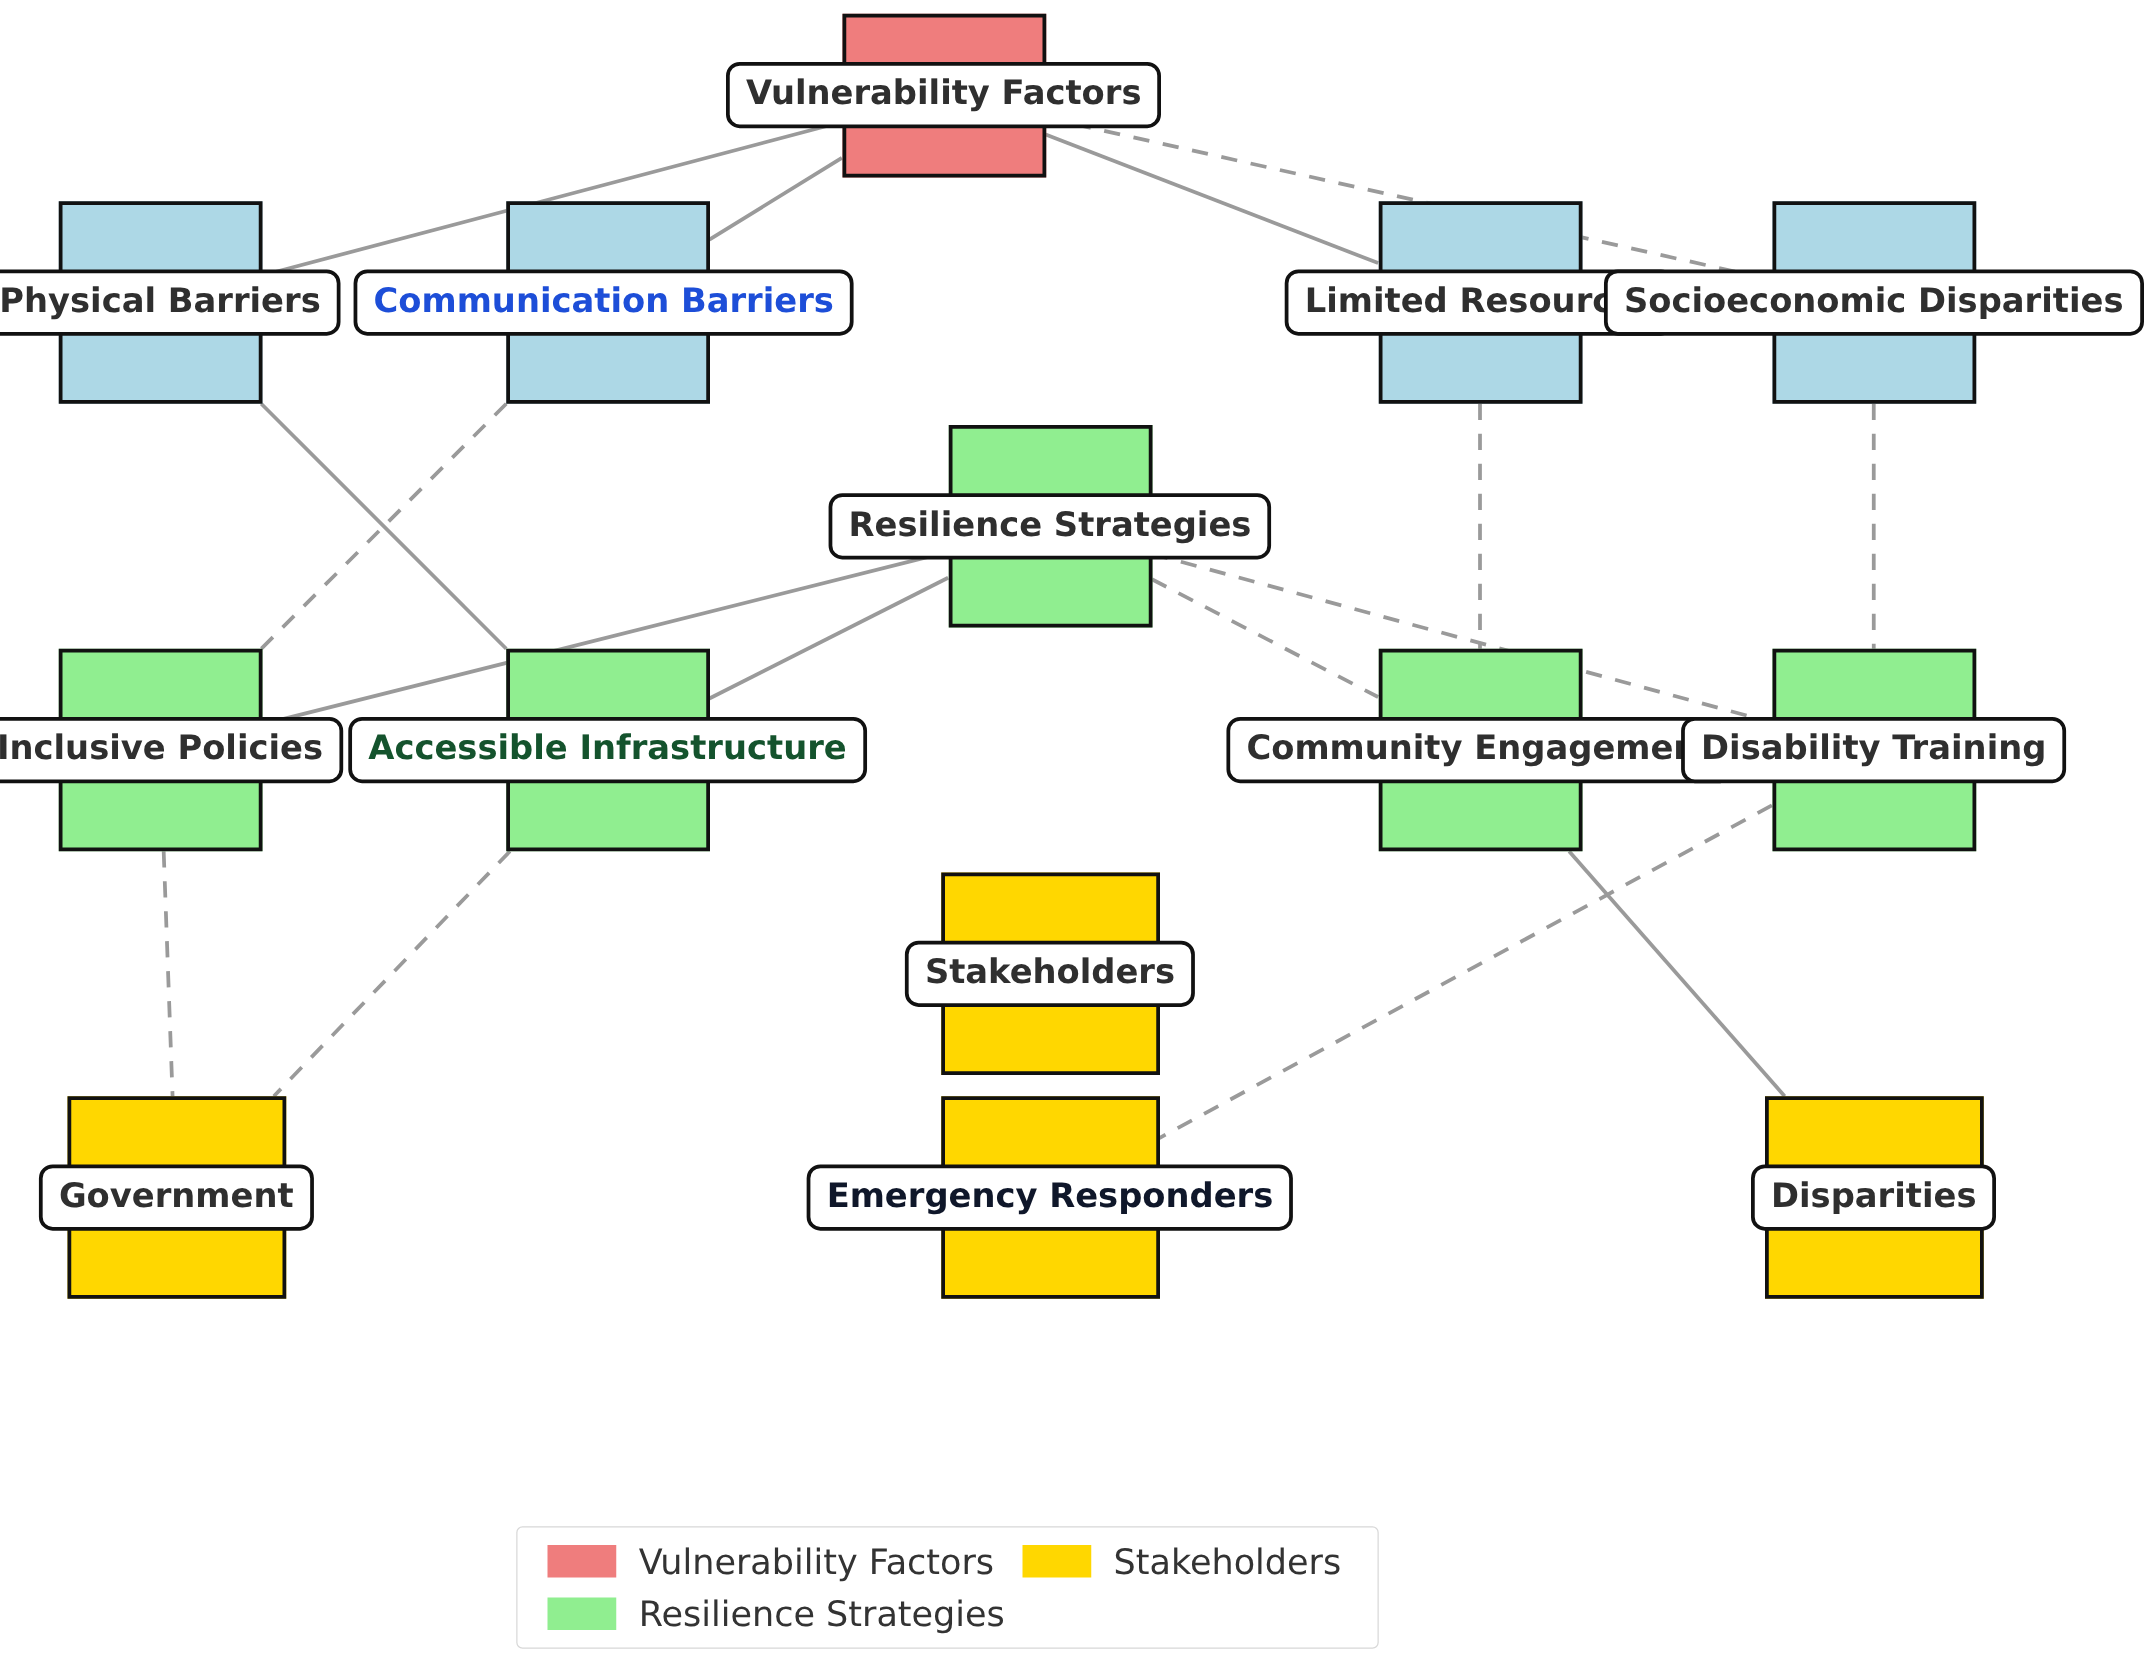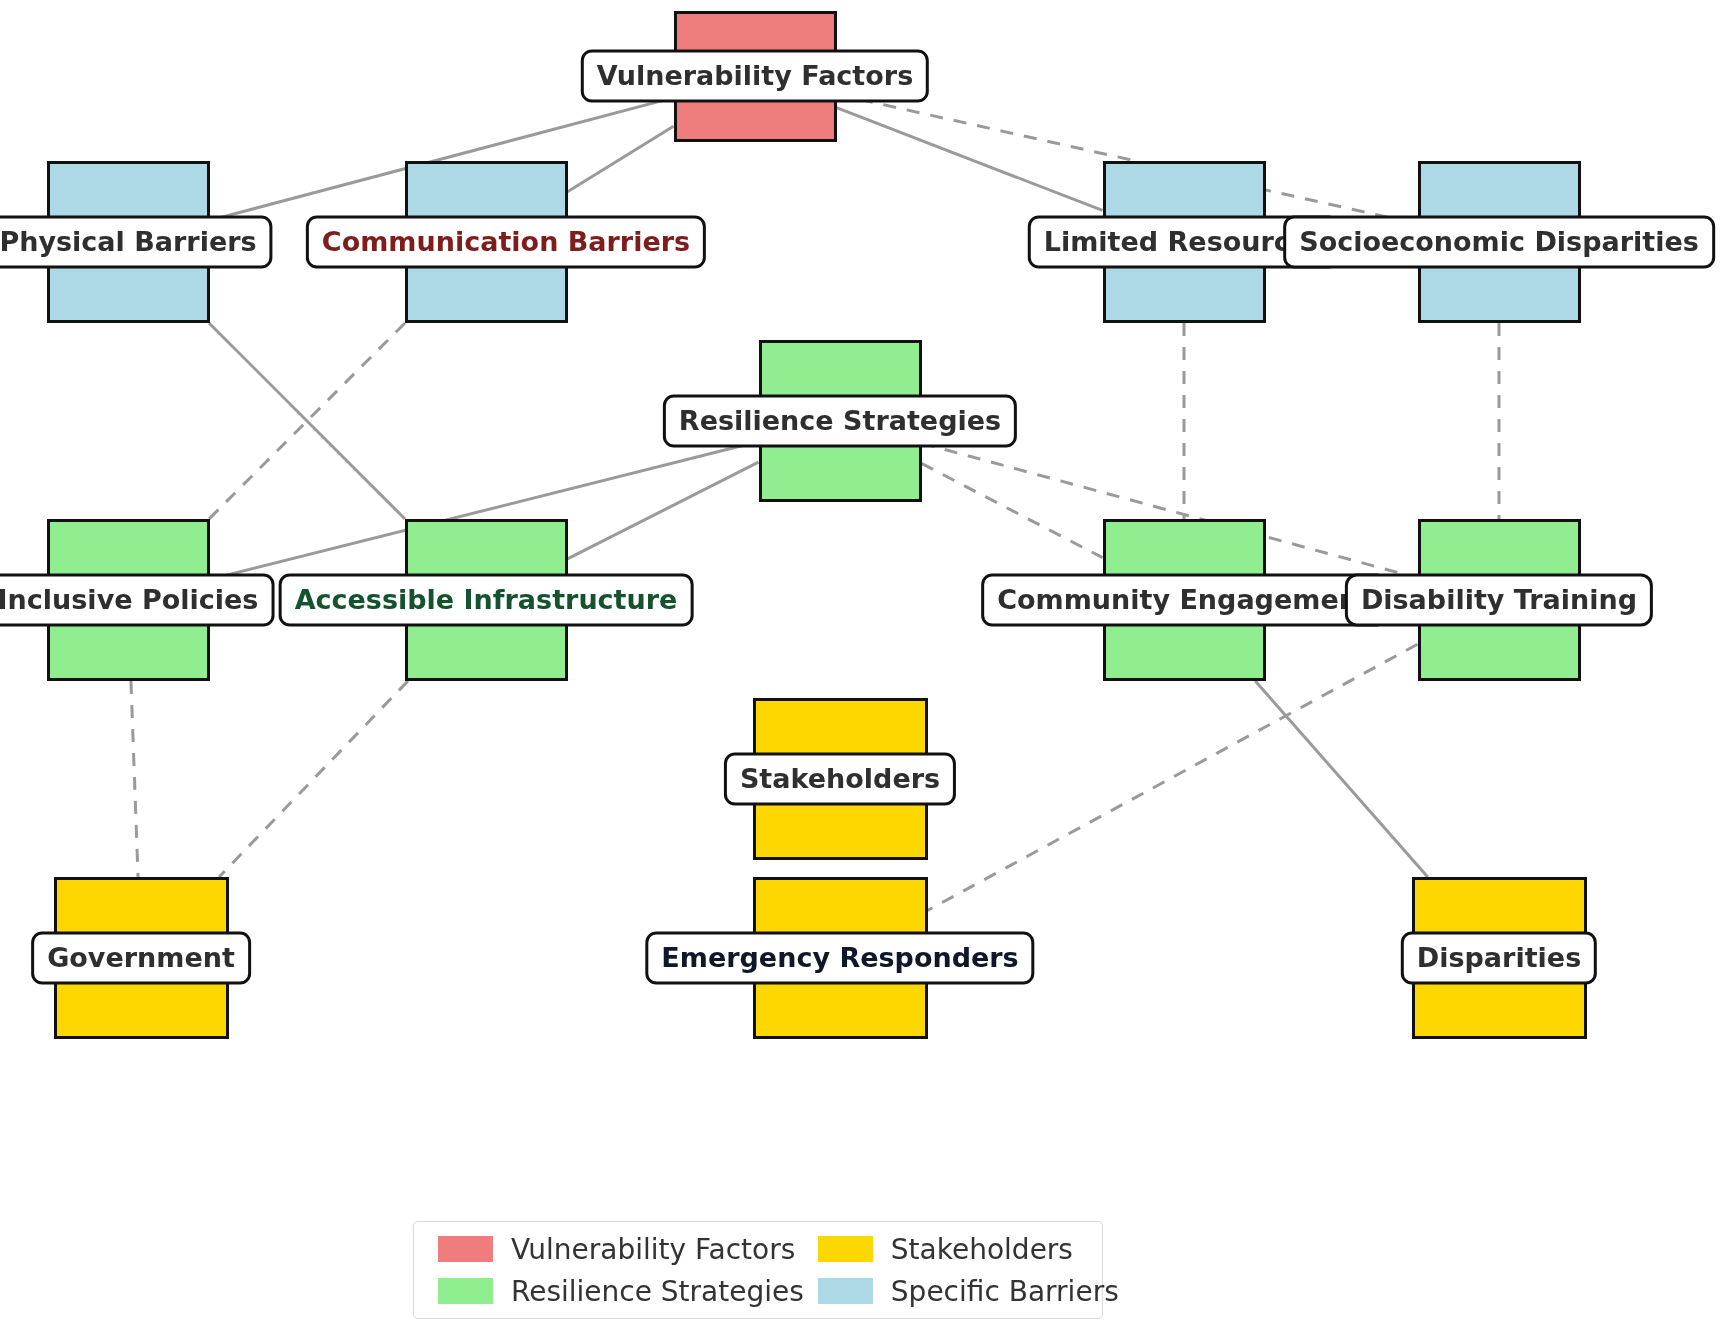--- a/index.html
+++ b/index.html
@@ -100,35 +100,35 @@
       <line x1="407.9413407821229" y1="681" x2="219.0586592178771" y2="877" stroke="#9a9a9a" stroke-width="3" stroke-dasharray="13,11"></line>
       <line x1="1255.2709497206704" y1="681" x2="1427.7290502793296" y2="877" stroke="#9a9a9a" stroke-width="3"></line>
       <line x1="1417.5" y1="644.2746585735964" x2="927.5" y2="910.4658573596358" stroke="#9a9a9a" stroke-width="3" stroke-dasharray="13,11"></line>
     </svg>
   <div id="node-layer">
       <div class="node" style="left: 673.5px; top: 10.5px; width: 163px; height: 131px; background: rgb(239, 125, 125); border-color: rgb(17, 17, 17);"></div>
       <div class="node-label" style="left: 755px; top: 76px; color: rgb(47, 47, 47);">Vulnerability Factors</div>
       <div class="node" style="left: 46.5px; top: 161px; width: 163px; height: 162px; background: rgb(173, 216, 230); border-color: rgb(17, 17, 17);"></div>
       <div class="node-label" style="left: 128px; top: 242px; color: rgb(47, 47, 47);">Physical Barriers</div>
       <div class="node" style="left: 404.5px; top: 161px; width: 163px; height: 162px; background: rgb(173, 216, 230); border-color: rgb(17, 17, 17);"></div>
-      <div class="node-label" style="left: 506px; top: 242px; color: #7f1d1d;">Communication Barriers</div>
+      <div class="node-label" style="left: 483px; top: 242px; color: #1d4ed8;">Communication Barriers</div>
       <div class="node" style="left: 1102.5px; top: 161px; width: 163px; height: 162px; background: rgb(173, 216, 230); border-color: rgb(17, 17, 17);"></div>
       <div class="node-label" style="left: 1184px; top: 242px; color: rgb(47, 47, 47);">Limited Resources</div>
       <div class="node" style="left: 1417.5px; top: 161px; width: 163px; height: 162px; background: rgb(173, 216, 230); border-color: rgb(17, 17, 17);"></div>
       <div class="node-label" style="left: 1499px; top: 242px; color: rgb(47, 47, 47);">Socioeconomic Disparities</div>
       <div class="node" style="left: 758.5px; top: 340px; width: 163px; height: 162px; background: rgb(144, 238, 144); border-color: rgb(17, 17, 17);"></div>
       <div class="node-label" style="left: 840px; top: 421px; color: rgb(47, 47, 47);">Resilience Strategies</div>
       <div class="node" style="left: 46.5px; top: 519px; width: 163px; height: 162px; background: rgb(144, 238, 144); border-color: rgb(17, 17, 17);"></div>
       <div class="node-label" style="left: 128px; top: 600px; color: rgb(47, 47, 47);">Inclusive Policies</div>
       <div class="node" style="left: 404.5px; top: 519px; width: 163px; height: 162px; background: rgb(144, 238, 144); border-color: rgb(17, 17, 17);"></div>
       <div class="node-label" style="left: 486px; top: 600px; color: #14532d;">Accessible Infrastructure</div>
       <div class="node" style="left: 1102.5px; top: 519px; width: 163px; height: 162px; background: rgb(144, 238, 144); border-color: rgb(17, 17, 17);"></div>
       <div class="node-label" style="left: 1184px; top: 600px; color: rgb(47, 47, 47);">Community Engagement</div>
       <div class="node" style="left: 1417.5px; top: 519px; width: 163px; height: 162px; background: rgb(144, 238, 144); border-color: rgb(17, 17, 17);"></div>
-      <div class="node-label" style="left: 1499px; top: 600px; color: rgb(47, 47, 47); border-radius: 12px;">Disability Training</div>
+      <div class="node-label" style="left: 1499px; top: 600px; color: rgb(47, 47, 47);">Disability Training</div>
       <div class="node" style="left: 752.5px; top: 698px; width: 175px; height: 162px; background: rgb(255, 215, 0); border-color: rgb(17, 17, 17);"></div>
       <div class="node-label" style="left: 840px; top: 779px; color: rgb(47, 47, 47);">Stakeholders</div>
       <div class="node" style="left: 53.5px; top: 877px; width: 175px; height: 162px; background: rgb(255, 215, 0); border-color: rgb(17, 17, 17);"></div>
       <div class="node-label" style="left: 141px; top: 958px; color: rgb(47, 47, 47);">Government</div>
       <div class="node" style="left: 752.5px; top: 877px; width: 175px; height: 162px; background: rgb(255, 215, 0); border-color: rgb(17, 17, 17);"></div>
       <div class="node-label" style="left: 840px; top: 958px; color: #0f172a;">Emergency Responders</div>
       <div class="node" style="left: 1411.5px; top: 877px; width: 175px; height: 162px; background: rgb(255, 215, 0); border-color: rgb(17, 17, 17);"></div>
       <div class="node-label" style="left: 1499px; top: 958px; color: rgb(47, 47, 47);">Disparities</div>
     </div>
 
@@ -138,18 +138,14 @@
         <span class="legend-text">Vulnerability Factors</span>
       </div>
       <div class="legend-entry">
         <span class="legend-swatch" style="background: rgb(255, 215, 0);"></span>
         <span class="legend-text">Stakeholders</span>
       </div>
       <div class="legend-entry">
         <span class="legend-swatch" style="background: rgb(144, 238, 144);"></span>
         <span class="legend-text">Resilience Strategies</span>
       </div>
-      <div class="legend-entry">
-        <span class="legend-swatch" style="background: rgb(173, 216, 230);"></span>
-        <span class="legend-text">Specific Barriers</span>
-      </div>
     </div>
 </div>
 
 </body></html>

